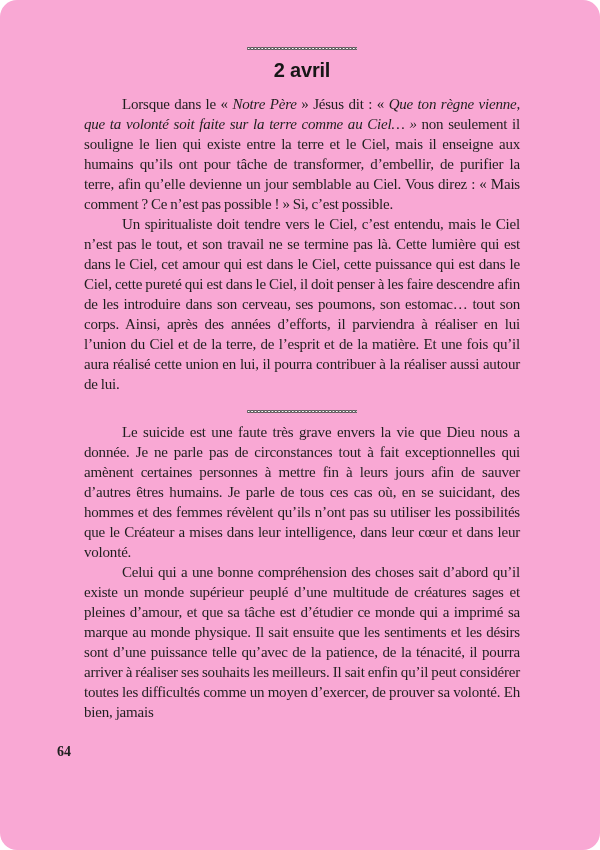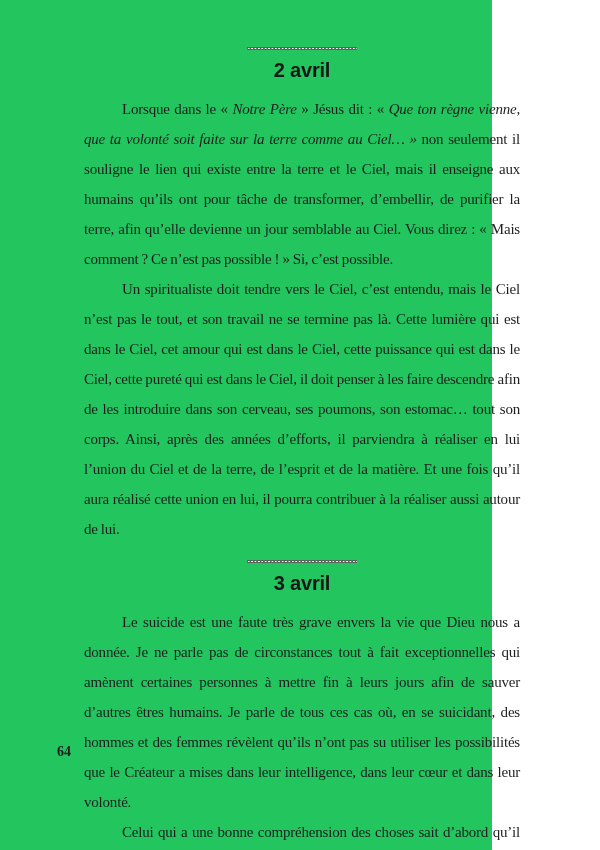--- a/index.html
+++ b/index.html
@@ -10,23 +10,24 @@
   body {
     width: 600px;
     height: 850px;
     overflow: hidden;
     position: relative;
     font-family: "Liberation Serif", serif;
     color: #1f1f1f;
   }
   .page {
     position: relative;
-    width: 492px;
+    width: 600px;
     height: 850px;
-    background: #22c55e;
+    background: #f9a8d4;
+    border-radius: 17px;
   }
   .content {
     position: absolute;
     left: 84px;
     top: 46px;
     width: 436px;
   }
   .entry { display: block; }
   .entry + .entry { margin-top: 15px; }
   .ornament {
@@ -44,21 +45,21 @@
     font-size: 20px;
     line-height: 22px;
     letter-spacing: -0.2px;
     text-align: center;
     color: #171717;
     margin: 0 0 13px 0;
   }
   p.para {
     margin: 0;
     font-size: 15px;
-    line-height: 30px;
+    line-height: 20px;
     letter-spacing: -0.2px;
     word-spacing: -0.5px;
     text-align: justify;
     text-indent: 38px;
     color: #1f1f1f;
   }
   p.para em { font-style: italic; }
   .pagenum {
     position: absolute;
     left: 57px;
@@ -77,21 +78,20 @@
 
     <section class="entry">
       <div class="ornament"></div>
       <h2 class="date">2 avril</h2>
       <p class="para"><span>Lorsque dans le « </span><em>Notre Père</em><span> » Jésus dit : « </span><em>Que ton règne vienne, que ta volonté soit faite sur la terre comme au Ciel… »</em><span> non seulement il souligne le lien qui existe entre la terre et le Ciel, mais il enseigne aux humains qu’ils ont pour tâche de transformer, d’embellir, de purifier la terre, afin qu’elle devienne un jour semblable au Ciel. Vous direz : « Mais comment ? Ce n’est pas possible ! » Si, c’est possible.</span></p>
       <p class="para">Un spiritualiste doit tendre vers le Ciel, c’est entendu, mais le Ciel n’est pas le tout, et son travail ne se termine pas là. Cette lumière qui est dans le Ciel, cet amour qui est dans le Ciel, cette puissance qui est dans le Ciel, cette pureté qui est dans le Ciel, il doit penser à les faire descendre afin de les introduire dans son cerveau, ses poumons, son estomac… tout son corps. Ainsi, après des années d’efforts, il parviendra à réaliser en lui l’union du Ciel et de la terre, de l’esprit et de la matière. Et une fois qu’il aura réalisé cette union en lui, il pourra contribuer à la réaliser aussi autour de lui.</p>
     </section>
 
     <section class="entry">
       <div class="ornament"></div>
-      <h2 class="date">3 avril</h2>
       <p class="para">Le suicide est une faute très grave envers la vie que Dieu nous a donnée. Je ne parle pas de circonstances tout à fait exceptionnelles qui amènent certaines personnes à mettre fin à leurs jours afin de sauver d’autres êtres humains. Je parle de tous ces cas où, en se suicidant, des hommes et des femmes révèlent qu’ils n’ont pas su utiliser les possibilités que le Créateur a mises dans leur intelligence, dans leur cœur et dans leur volonté.</p>
       <p class="para">Celui qui a une bonne compréhension des choses sait d’abord qu’il existe un monde supérieur peuplé d’une multitude de créatures sages et pleines d’amour, et que sa tâche est d’étudier ce monde qui a imprimé sa marque au monde physique. Il sait ensuite que les sentiments et les désirs sont d’une puissance telle qu’avec de la patience, de la ténacité, il pourra arriver à réaliser ses souhaits les meilleurs. Il sait enfin qu’il peut considérer toutes les difficultés comme un moyen d’exercer, de prouver sa volonté. Eh bien, jamais</p>
     </section>
 
   </div>
 
   <div class="pagenum">64</div>
 </div>
 
 </body></html>

